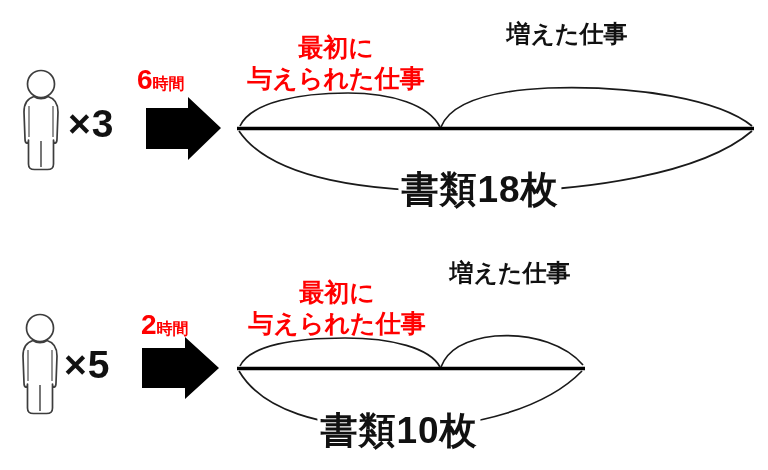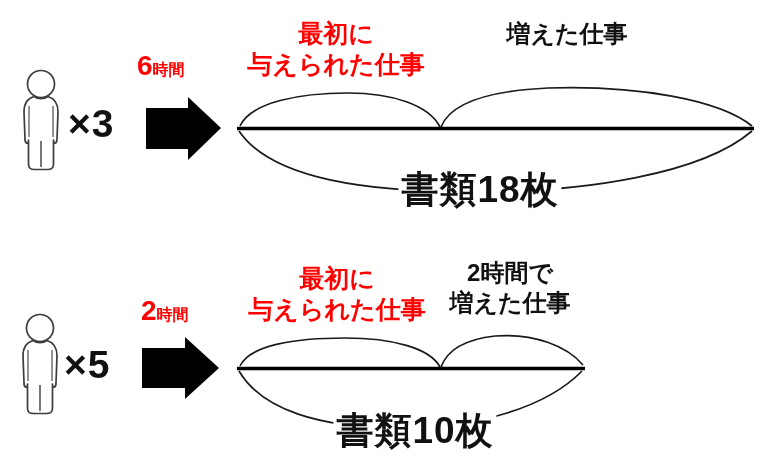--- a/index.html
+++ b/index.html
@@ -7,42 +7,42 @@
     position:relative;
     width:768px;height:470px;
     background:#ffffff;
     overflow:hidden;
     font-family:"Liberation Sans","DejaVu Sans",sans-serif;
     color:#111;
   }
   .shapes{position:absolute;left:0;top:0;}
   .txt{position:absolute;white-space:nowrap;}
   .center{transform:translateX(-50%);text-align:center;}
-  .red{color:#ff0000;}
+  .red{color:#ff0000;margin-top:14px;}
   .mult{font-size:39px;font-weight:600;line-height:1;letter-spacing:1px;}
   .time{display:inline-flex;align-items:baseline;font-weight:700;line-height:1;}
   .time .val{font-size:28px;}
   .time .unit{font-size:16px;}
   .two-line{font-weight:700;font-size:25px;line-height:31px;}
   .two-line.black{font-weight:600;font-size:24px;line-height:30px;color:#111;}
   .total{
     font-size:37px;font-weight:700;line-height:1.15;
     background:#ffffff;padding:0 3px;letter-spacing:1px;
   }
   
   .mult.r1{left:68px;top:104px;}
   .mult.r2{left:64px;top:345px;}
   .time.r1{left:137px;top:52px;}
   .time.r2{left:141px;top:297px;}
   .initial.r1{left:336px;top:18px;}
   .initial.r2{left:337px;top:263px;}
   .increase.r1{left:567px;top:19px;}
   .increase.r2{left:510px;top:258px;}
   .total.r1{left:480px;top:169px;text-align:center;}
-  .total.r2{left:415px;top:410px;}
+  .total.r2{left:399px;top:410px;}
 </style>
 </head>
 <body>
 
 <div class="canvas">
 
   <svg class="shapes" width="768" height="470" viewBox="0 0 768 470">
 
     <g transform="translate(41,84)">
       <circle cx="0" cy="0" r="13.5" fill="#fff" stroke="#3d3d3d" stroke-width="1.7"></circle>
@@ -92,18 +92,17 @@
   <div class="txt mult r2">×5</div>
   <div class="txt time red r2">
     <span class="val">2</span>
       <span class="unit">時間</span>
   </div>
   <div class="txt center two-line red initial r2">
     <div>最初に</div>
     <div>与えられた仕事</div>
   </div>
   <div class="txt center two-line black increase r2">
-    <div>2時間で</div>
     <div>増えた仕事</div>
   </div>
   <div class="txt center total r2">書類10枚</div>
 
 </div>
 
 </body></html>

